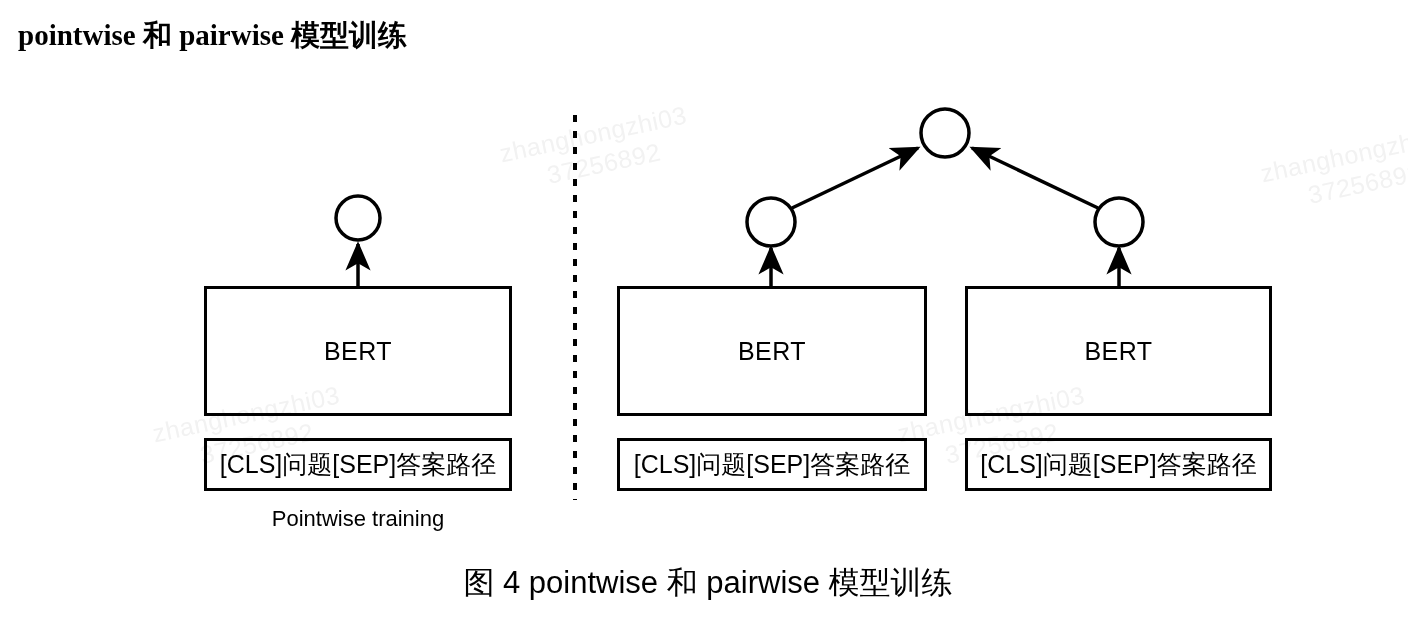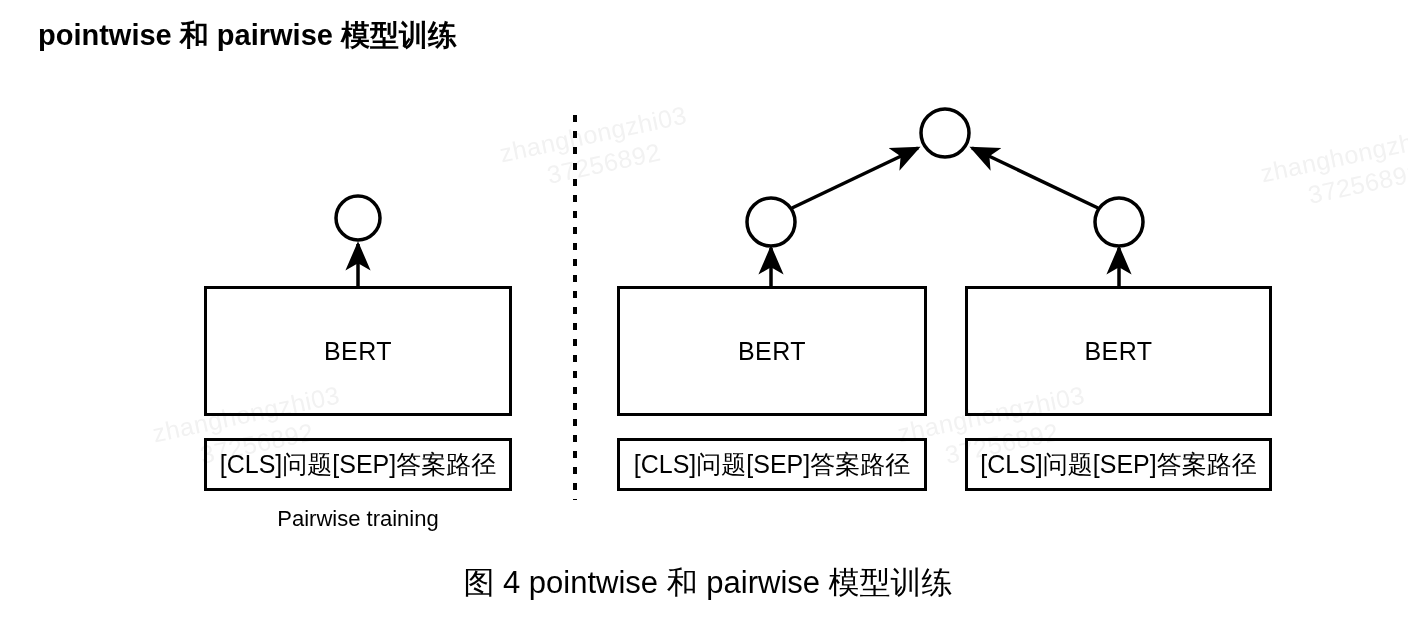--- a/index.html
+++ b/index.html
@@ -37,27 +37,28 @@
   }
   .wm .wm-l2 {
     display: block;
     margin-left: 42px;
     margin-top: 2px;
   }
 
   
   #page-title {
     position: absolute;
-    left: 38px;
+    left: 18px;
     top: 16px;
     font-size: 29px;
     font-weight: bold;
     letter-spacing: 0px;
     z-index: 5;
     white-space: nowrap;
+    font-family: Liberation Serif, serif;
   }
 
   
   #figure {
     position: absolute;
     left: 0; top: 0;
     width: 1408px; height: 623px;
     z-index: 4;
   }
   #figure-svg {
@@ -160,21 +161,21 @@
 
     <circle cx="945" cy="133" r="24" fill="#ffffff" stroke="#000000" stroke-width="3.5"></circle>
   </svg>
 
   <div class="node-box bert-box" style="left:204px; top:286px; width:308px; height:130px;">
     <span>BERT</span>
   </div>
   <div class="node-box input-box" style="left:204px; top:438px; width:308px; height:53px;">
     <span>[CLS]问题[SEP]答案路径</span>
   </div>
-  <div class="panel-label" style="left:204px; top:506px; width:308px;">Pairwise training</div>
+  <div class="panel-label" style="left:204px; top:506px; width:308px;">Pointwise training</div>
 
   <div class="node-box bert-box" style="left:617px; top:286px; width:310px; height:130px;">
     <span>BERT</span>
   </div>
   <div class="node-box input-box" style="left:617px; top:438px; width:310px; height:53px;">
     <span>[CLS]问题[SEP]答案路径</span>
   </div>
 
   <div class="node-box bert-box" style="left:965px; top:286px; width:307px; height:130px;">
     <span>BERT</span>

